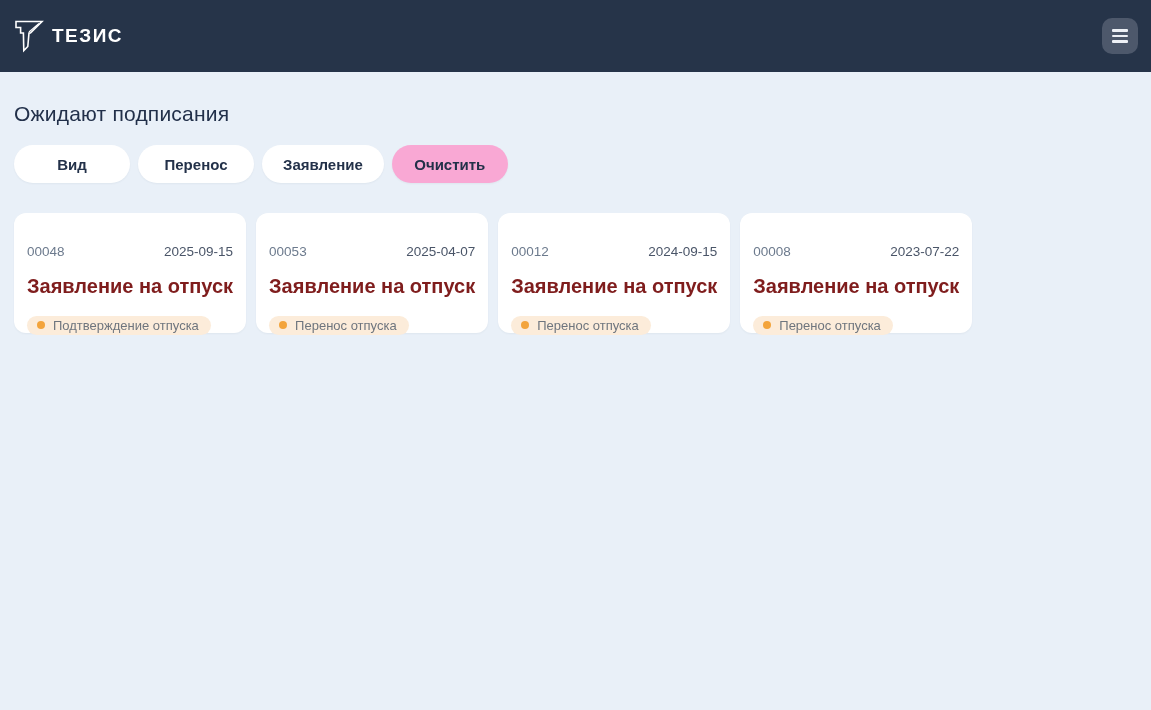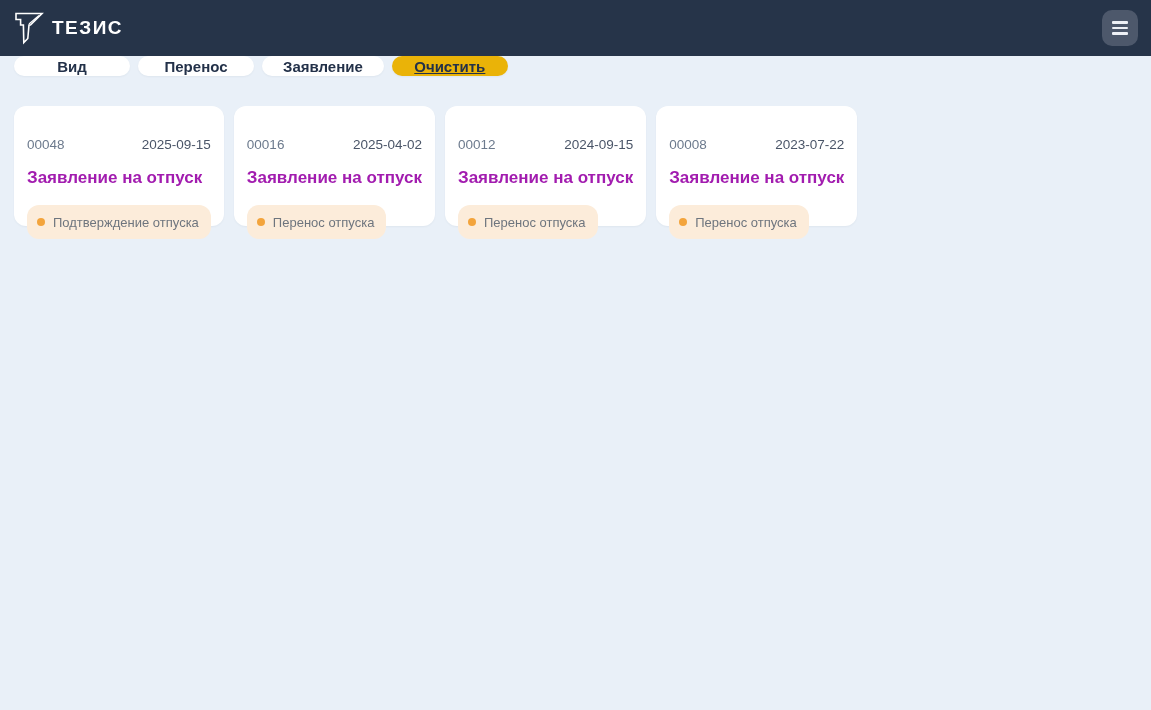--- a/index.html
+++ b/index.html
@@ -5,21 +5,21 @@
   * { margin: 0; padding: 0; box-sizing: border-box; }
   html, body { width: 1151px; height: 710px; overflow: hidden; }
   body {
     font-family: "Liberation Sans", "DejaVu Sans", sans-serif;
     background: #e9f0f8;
     color: #233149;
   }
 
   
   .app-header {
-    height: 56px;
+    height: 72px;
     background: #263449;
     display: flex;
     align-items: center;
     justify-content: space-between;
     padding: 0 13px 0 14px;
   }
   .brand { display: flex; align-items: center; gap: 8px; }
   .brand svg { display: block; }
   .brand-name {
     color: #ffffff;
@@ -51,64 +51,64 @@
     margin: 30px 0 19px;
     font-size: 21px;
     font-weight: 500;
     color: #22304a;
     letter-spacing: .2px;
   }
 
   
   .filters { display: flex; gap: 8px; margin-bottom: 30px; }
   .pill {
-    height: 20px;
+    height: 38px;
     min-width: 116px;
     padding: 0 21px;
     border: none;
     border-radius: 19px;
     background: #ffffff;
     color: #233149;
     font-family: inherit;
     font-size: 15px;
     font-weight: 700;
     cursor: pointer;
     box-shadow: 0 1px 2px rgba(36,52,74,.05);
   }
-  .pill.active { background: #eab308; text-decoration: underline; }
+  .pill.active { background: #f9a8d4; }
 
   
   .cards { display: flex; flex-direction: row; gap: 10px; }
   .card {
     background: #ffffff;
     border-radius: 12px;
     height: 120px;
     padding: 13px;
     box-shadow: 0 1px 2px rgba(36,52,74,.05);
     cursor: pointer;
   }
   .card-top {
     display: flex;
     justify-content: space-between;
     align-items: baseline;
     margin-bottom: 16px;
   }
   .doc-number { font-size: 13.5px; color: #6c7a8d; }
   .doc-date   { font-size: 13.5px; color: #4a5568; margin-top: 18px; }
   .card-title {
-    font-size: 17px;
+    font-size: 20px;
     font-weight: 700;
-    color: #a21caf;
+    color: #7f1d1d;
     margin-bottom: 17px;
   }
   .badge {
     display: inline-flex;
     align-items: center;
     gap: 8px;
-    height: 34px;
+    height: 19px;
     padding: 0 12px 0 10px;
     border-radius: 12px;
     background: #fcecda;
     font-size: 13px;
     color: #6e757e;
   }
   .badge .dot {
     width: 8px; height: 8px;
     border-radius: 50%;
     background: #f3a43c;
@@ -127,20 +127,21 @@
     <span class="brand-name">ТЕЗИС</span>
   </div>
   <button class="menu-btn" aria-label="menu">
     <span class="bar"></span>
     <span class="bar"></span>
     <span class="bar"></span>
   </button>
 </header>
 
 <main>
+  <h1 class="page-title">Ожидают подписания</h1>
 
   <div class="filters">
     <button class="pill">Вид</button>
     <button class="pill">Перенос</button>
     <button class="pill">Заявление</button>
     <button class="pill active">Очистить</button>
   </div>
 
   <div class="cards">
 
@@ -151,22 +152,22 @@
       </div>
       <h2 class="card-title">Заявление на отпуск</h2>
       <span class="badge">
         <span class="dot"></span>
         <span>Подтверждение отпуска</span>
       </span>
     </article>
 
     <article class="card">
       <div class="card-top">
-        <span class="doc-number">00016</span>
-        <span class="doc-date">2025-04-02</span>
+        <span class="doc-number">00053</span>
+        <span class="doc-date">2025-04-07</span>
       </div>
       <h2 class="card-title">Заявление на отпуск</h2>
       <span class="badge">
         <span class="dot"></span>
         <span>Перенос отпуска</span>
       </span>
     </article>
 
     <article class="card">
       <div class="card-top">

